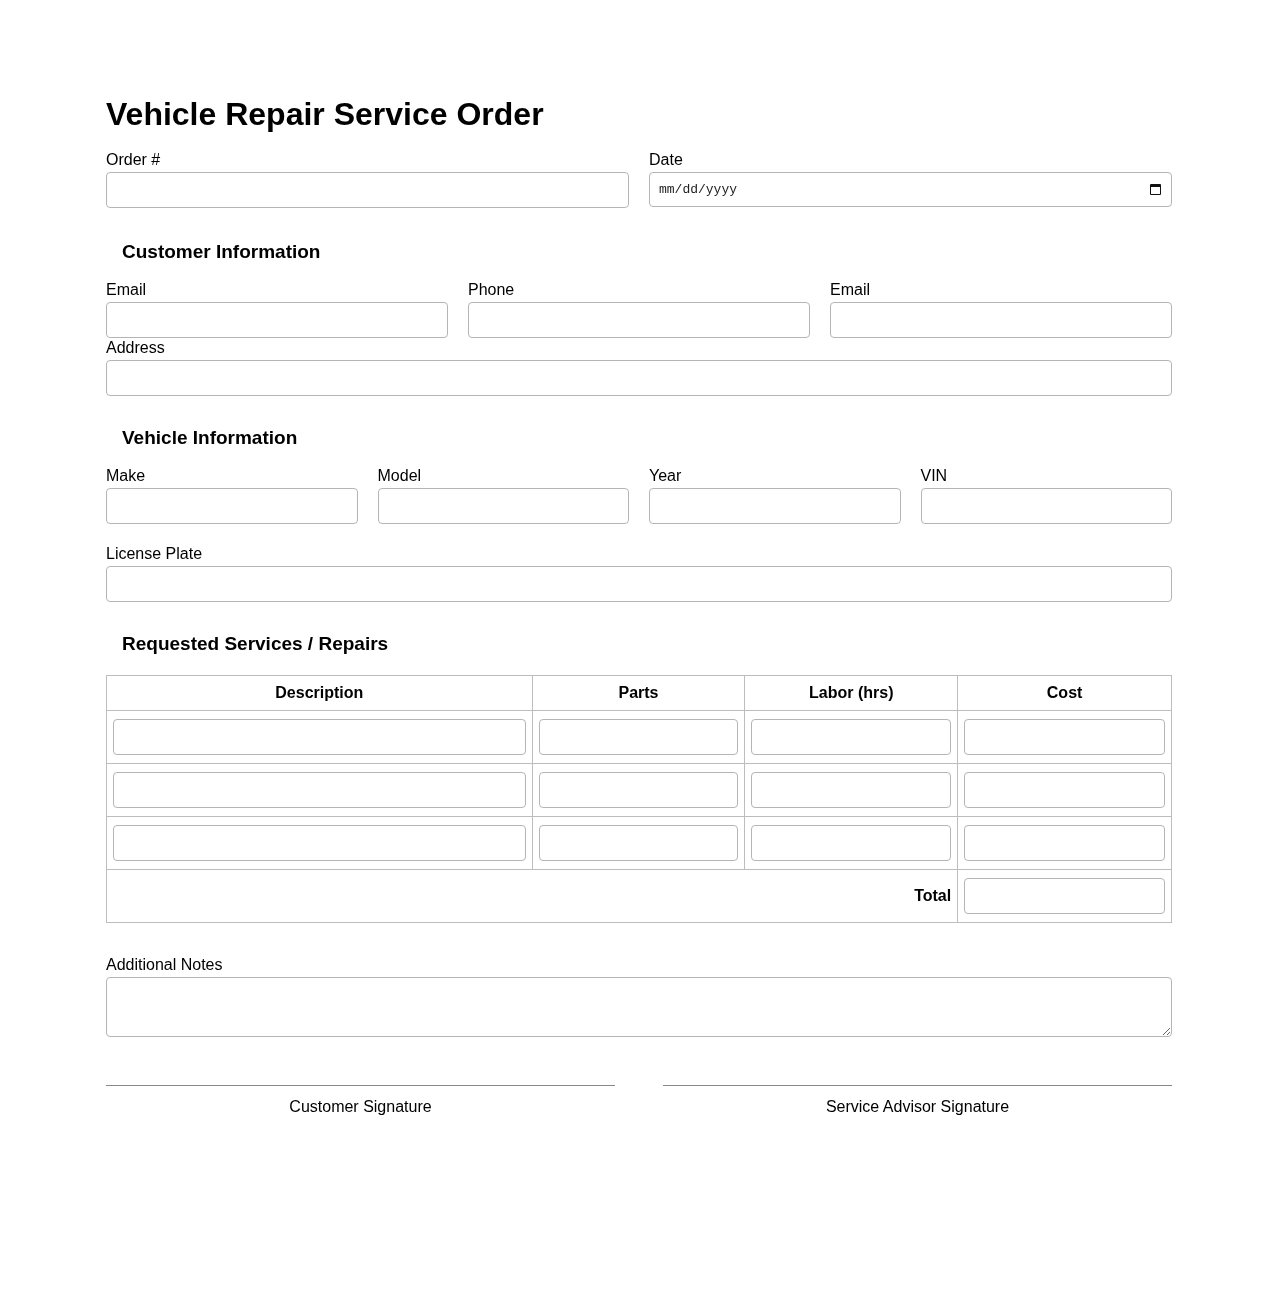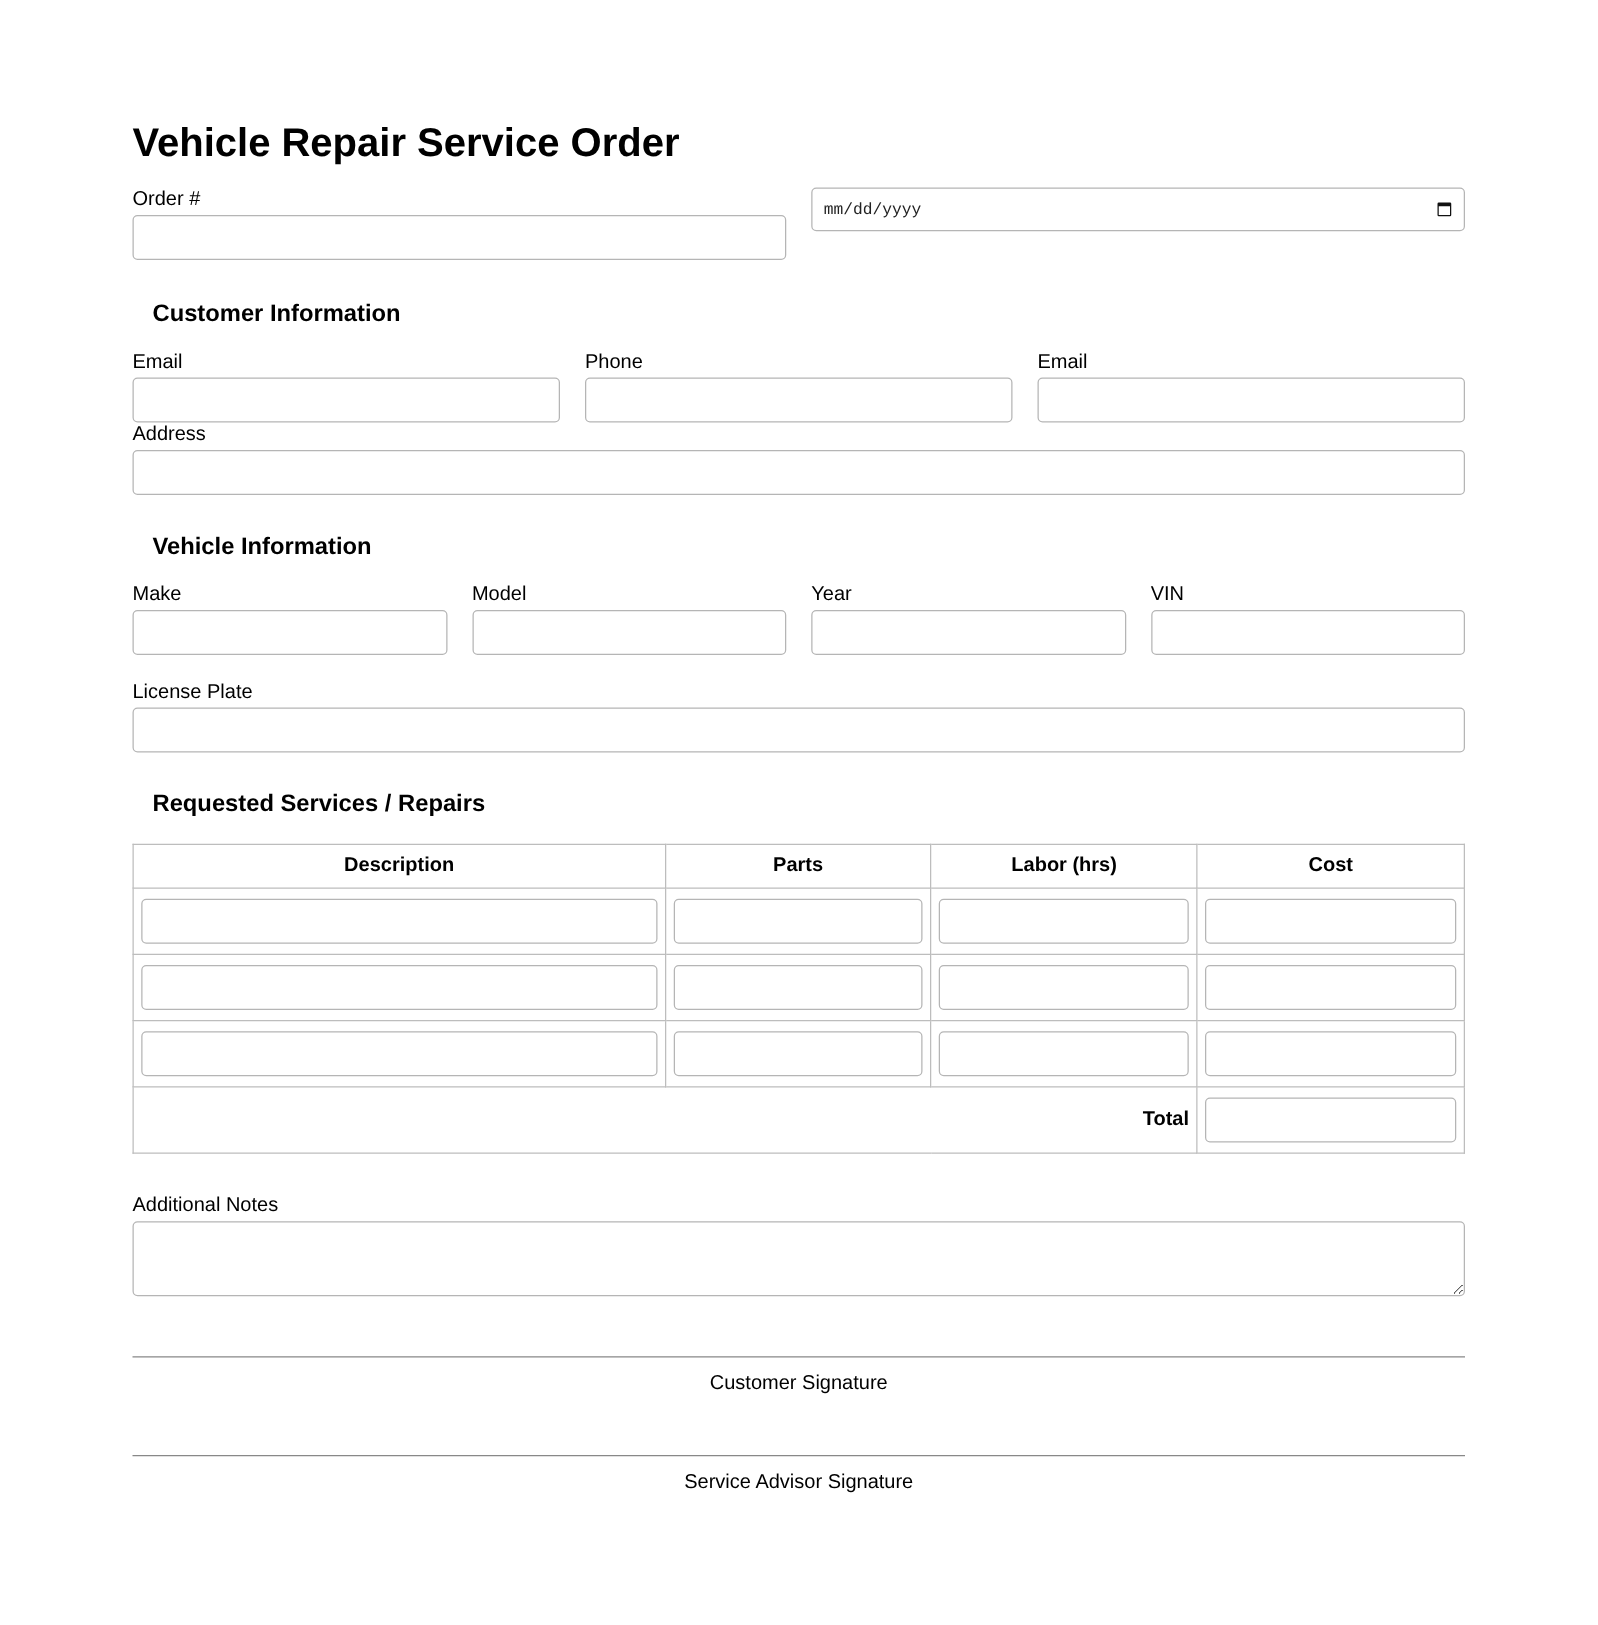--- a/index.html
+++ b/index.html
@@ -29,20 +29,21 @@
 
 <div class="page">
   <h1>Vehicle Repair Service Order</h1>
 
   <div class="row" style="margin-top:12px;">
     <div class="field">
       <label class="label">Order #</label>
       <input class="input" type="text" style="">
     </div>
     <div class="field">
+      <label class="label">Date</label>
       <div class="date-input">
         <span>mm/dd/yyyy</span>
         <span class="cal-icon"></span>
       </div>
     </div>
   </div>
 
   <h2 style="margin-top:32px;">Customer Information</h2>
   <div class="row" style="margin-top:15px;">
     <div class="field">
@@ -147,21 +148,21 @@
           </td>
       </tr>
     </tbody>
   </table>
 
   <div style="margin-top:32px;">
     <label class="label">Additional Notes</label>
     <textarea class="input" style=""></textarea>
   </div>
 
-  <div class="sig-row" style="margin-top:48px;flex-direction:column;">
+  <div class="sig-row" style="margin-top:48px;">
     <div class="sig">
       <span>Customer Signature</span>
     </div>
     <div class="sig">
       <span>Service Advisor Signature</span>
     </div>
   </div>
 </div>
 
 </body></html>

